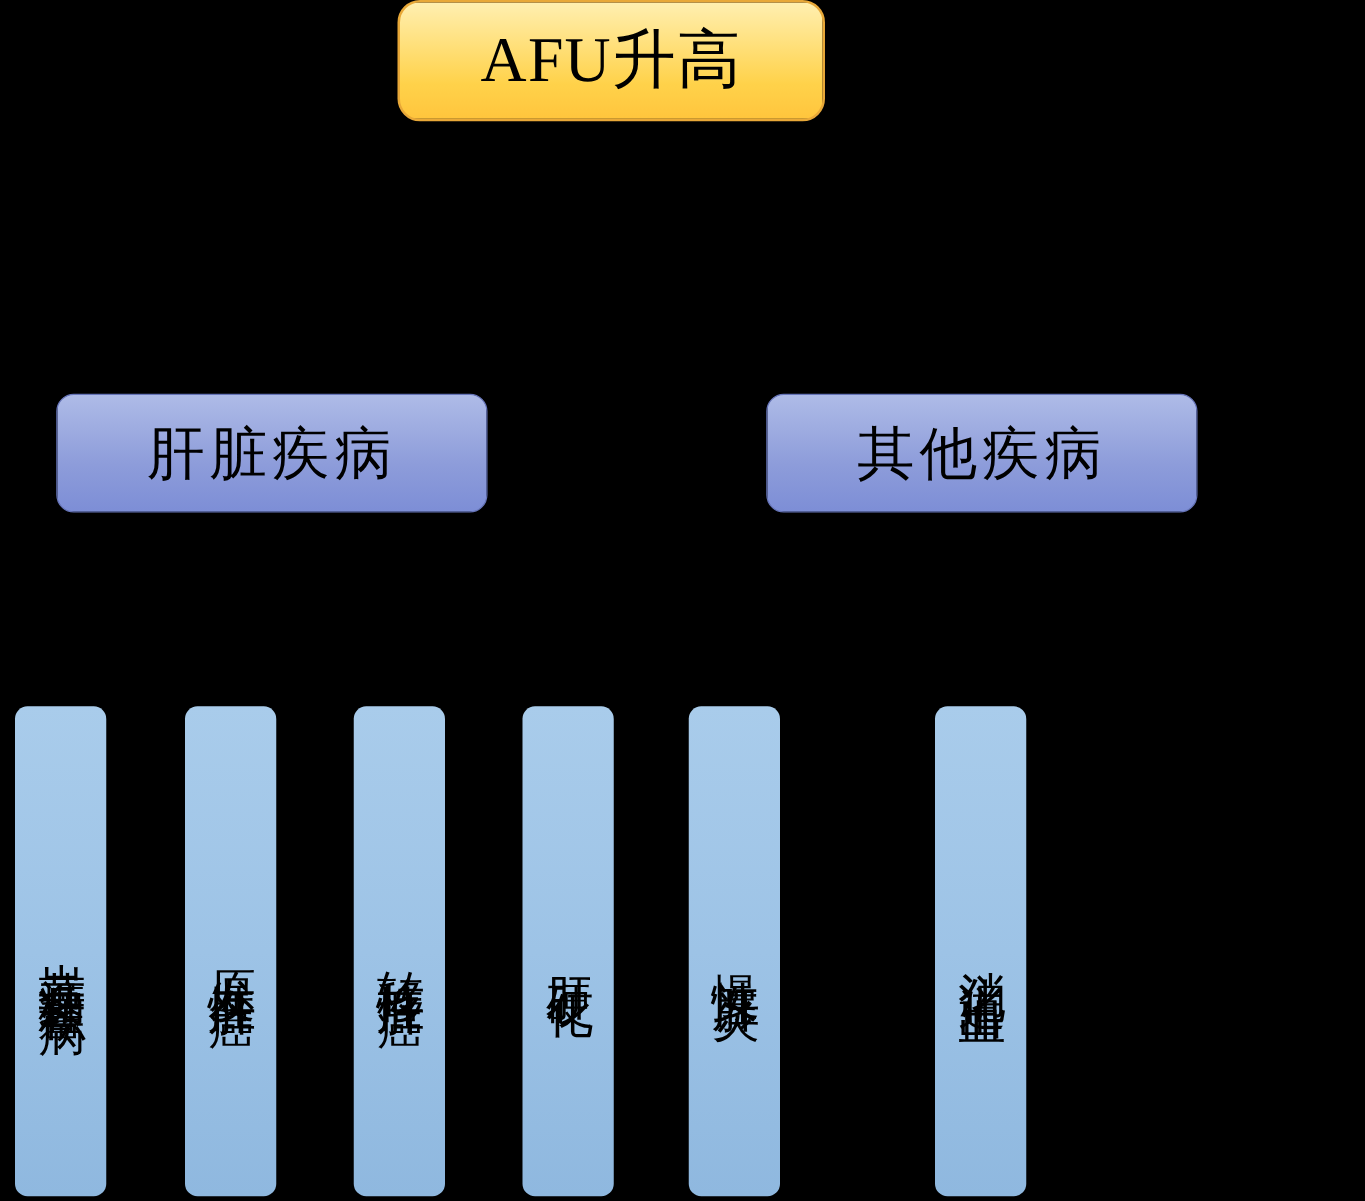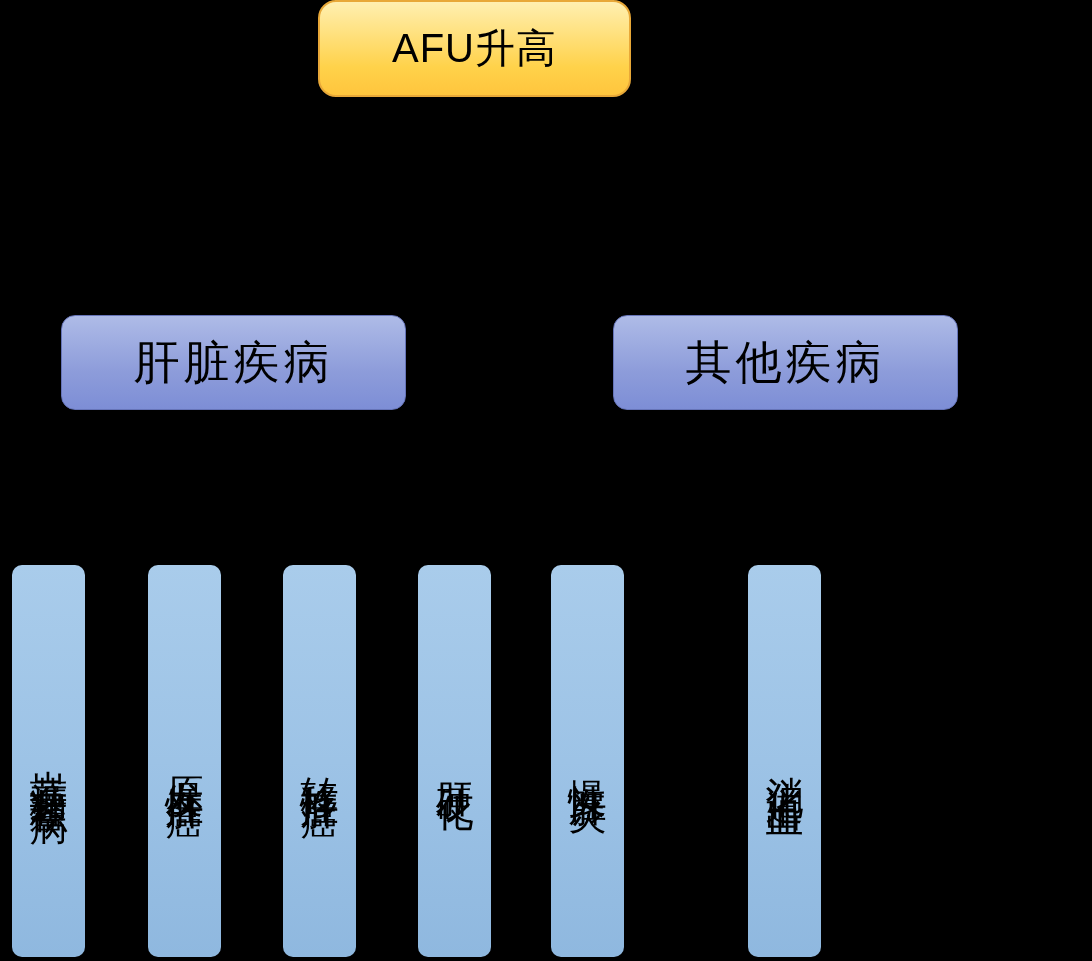--- a/index.html
+++ b/index.html
@@ -22,41 +22,42 @@
     position: absolute;
     display: flex;
     align-items: center;
     justify-content: center;
     box-sizing: border-box;
     color: #000000;
   }
   .root-node {
     left: 318px;
     top: 0px;
-    width: 313px;
+    width: 342px;
     height: 97px;
     background: linear-gradient(180deg, #FFEFB0 0%, #FFD24A 70%, #FFC53D 100%);
     border: 2px solid #E8A838;
     border-radius: 18px;
-    font-size: 40px;
+    font-size: 51px;
     font-weight: 500;
     letter-spacing: 1px;
+    font-family: Liberation Serif, serif;
   }
   .branch-node {
     top: 315px;
     width: 345px;
     height: 95px;
     background: linear-gradient(180deg, #AEBBE7 0%, #8D9CDA 60%, #7D8ED6 100%);
     border: 1px solid #6674B8;
     border-radius: 14px;
     font-size: 46px;
     font-weight: 500;
     letter-spacing: 4px;
   }
-  .branch-left { left: 61px; }
+  .branch-left { left: 45px; }
   .branch-right { left: 613px; text-align: right; }
   .leaf-node {
     top: 565px;
     width: 73px;
     height: 392px;
     background: linear-gradient(180deg, #A9CCEB 0%, #9DC3E6 50%, #8FB8DF 100%);
     border-radius: 10px;
     font-size: 38px;
     font-weight: 500;
   }

